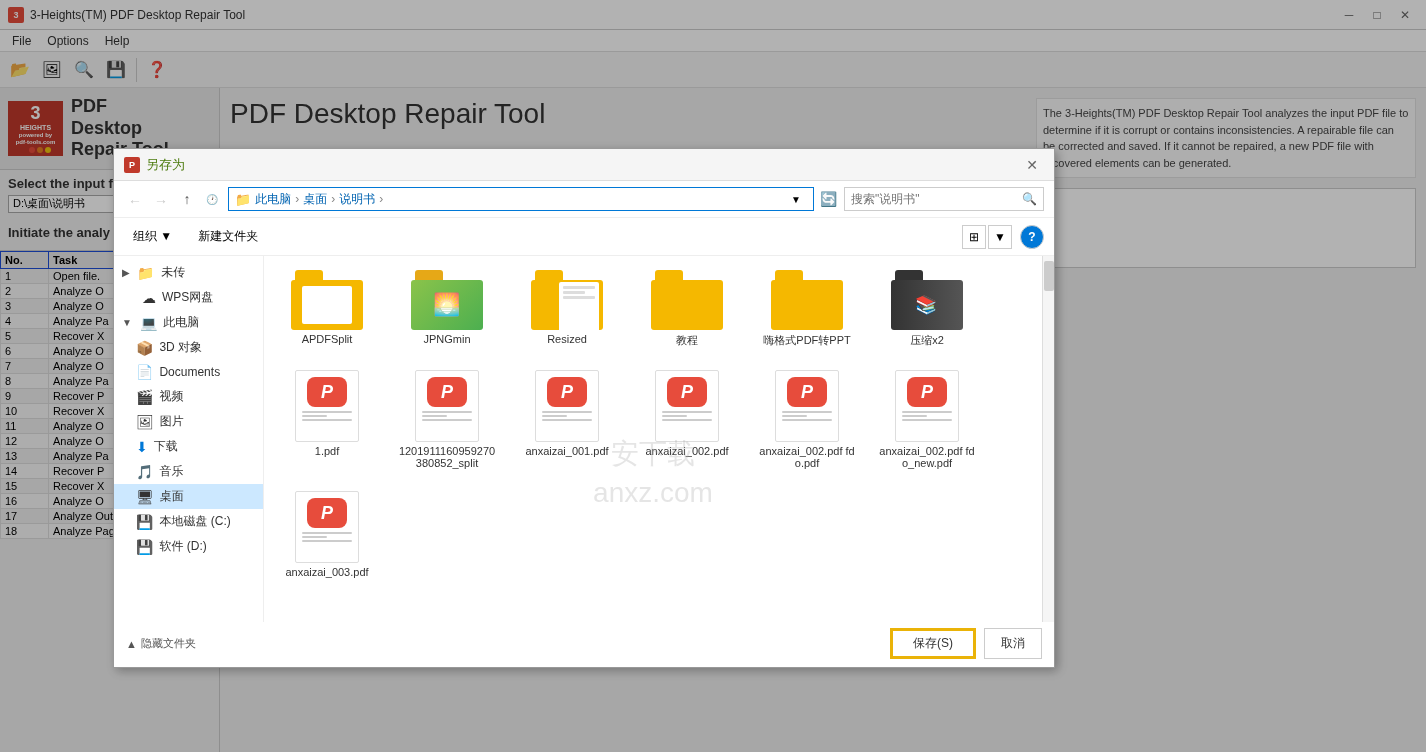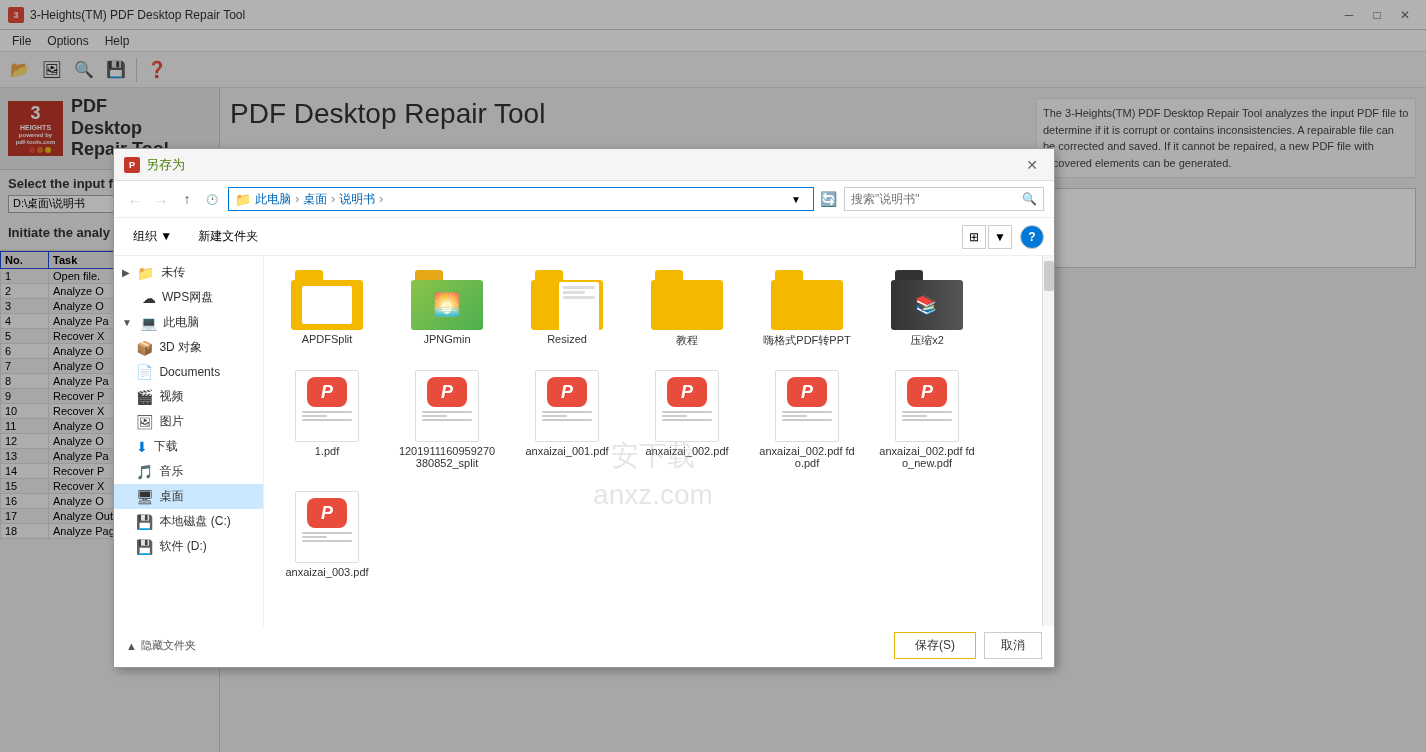--- a/index.html
+++ b/index.html
@@ -112,21 +112,21 @@
     .form-row { display: flex; align-items: center; margin-bottom: 6px; gap: 8px; }
     .form-label { width: 80px; font-size: 12px; color: #333; text-align: right; }
     .form-input { flex: 1; border: 1px solid #0078d7; padding: 3px 6px; font-size: 12px; height: 24px; }
     .form-select { flex: 1; border: 1px solid #ccc; padding: 3px 6px; font-size: 12px; height: 24px; background: white; appearance: none; cursor: pointer; }
     .form-select-wrapper { flex: 1; position: relative; }
     .form-select-wrapper::after { content: '▼'; position: absolute; right: 6px; top: 50%; transform: translateY(-50%); font-size: 10px; color: #555; pointer-events: none; }
     .collapse-btn { font-size: 11px; color: #555; cursor: pointer; display: flex; align-items: center; gap: 4px; }
 
     .dialog-actions { display: flex; align-items: center; justify-content: space-between; padding: 6px 12px 8px 12px; }
     .action-btns { display: flex; gap: 8px; margin-left: auto; }
-    .btn-save { background: white; border: 1px solid #eab308; color: #333; padding: 4px 20px; font-size: 12px; cursor: pointer; }
+    .btn-save { background: white; border: 3px solid #eab308; color: #333; padding: 4px 20px; font-size: 12px; cursor: pointer; }
     .btn-cancel { background: white; border: 1px solid #ccc; color: #333; padding: 4px 16px; font-size: 12px; cursor: pointer; }
 
     .scrollbar-v { width: 12px; background: #f5f5f5; border-left: 1px solid #ddd; }
     .scrollbar-thumb { width: 10px; margin: 1px; height: 30px; background: #ccc; border-radius: 2px; }
 
     
     .watermark { position: absolute; top: 50%; left: 50%; transform: translate(-50%, -50%); opacity: 0.3; z-index: 200; pointer-events: none; margin-top: 34px; }
     .watermark-text { font-size: 28px; color: #aaa; text-align: center; line-height: 1.4; }
 
     .pdf-icon-wrapper { position: relative; }

